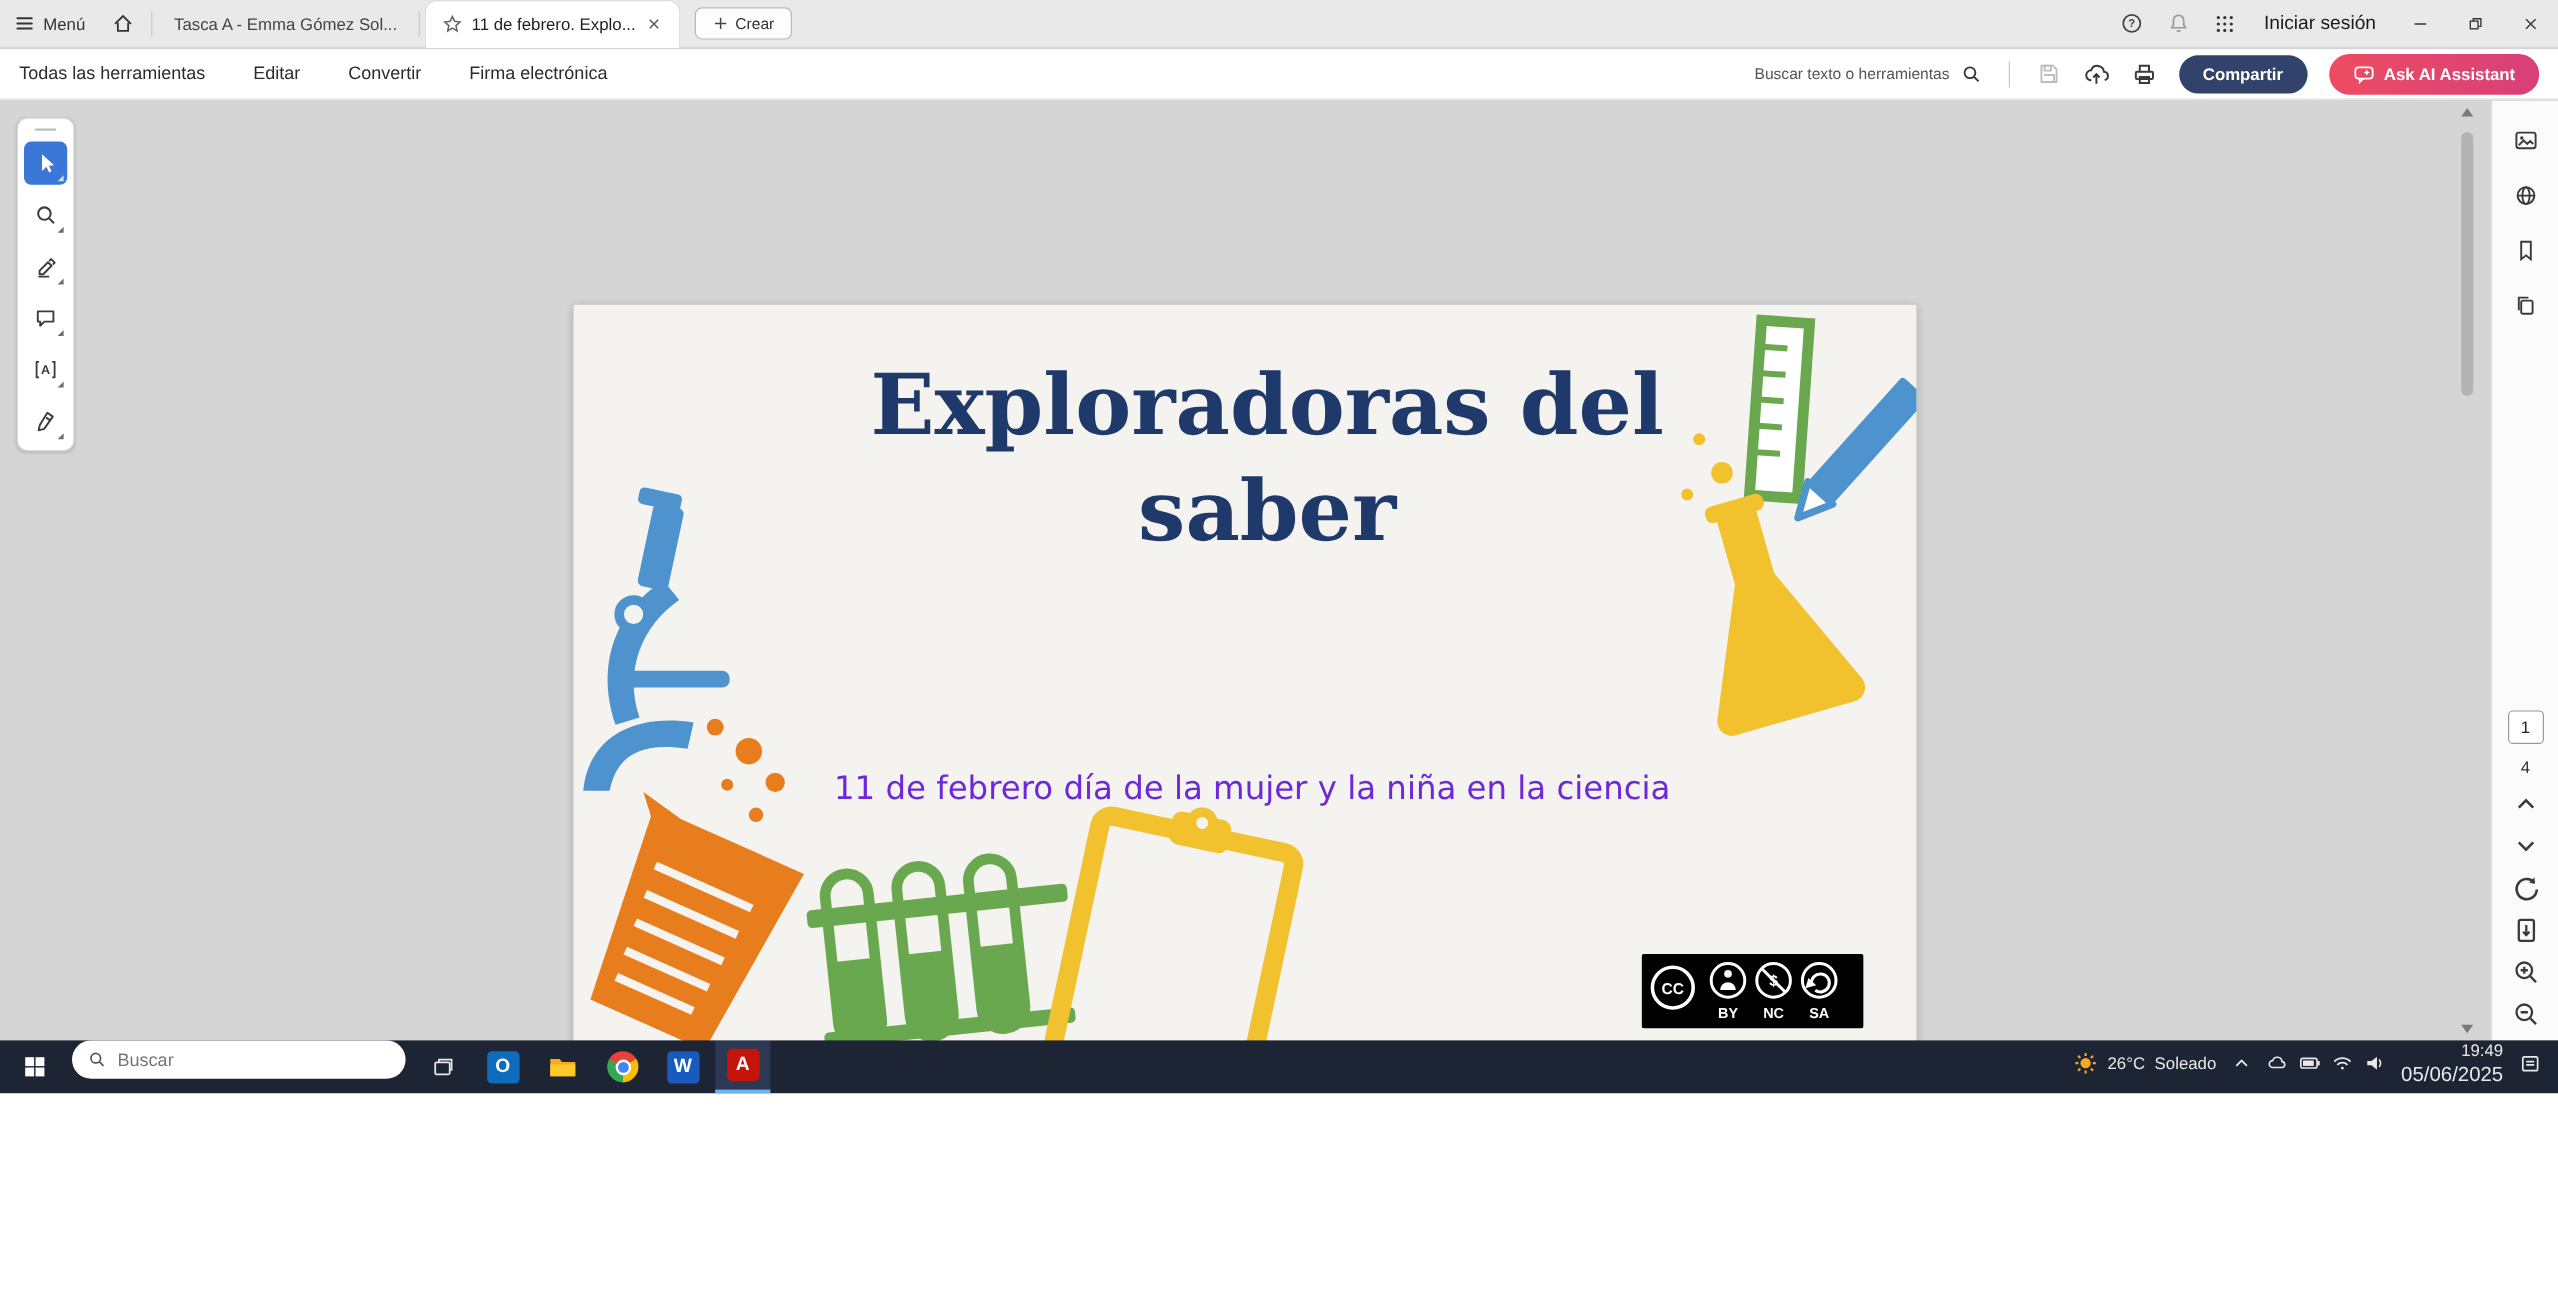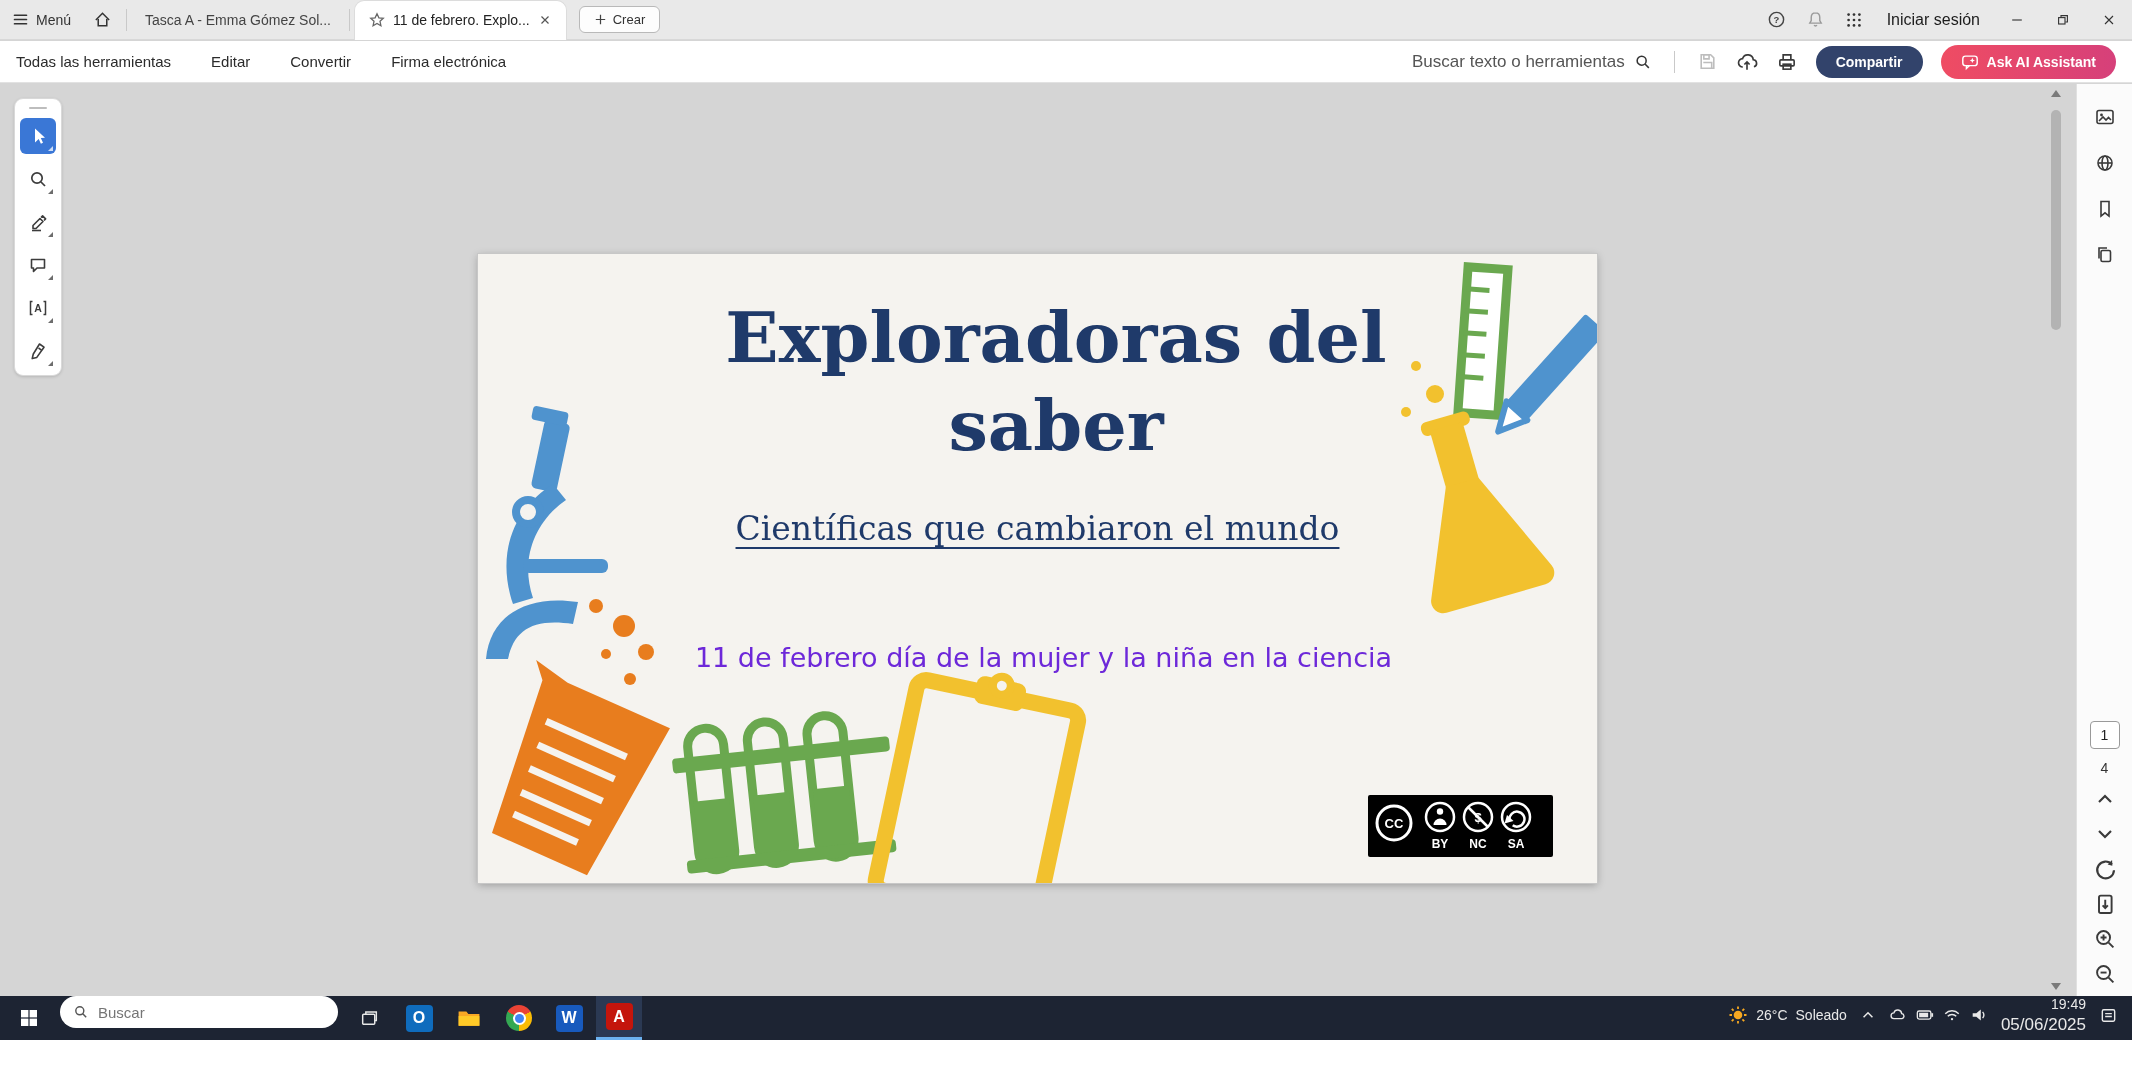--- a/index.html
+++ b/index.html
@@ -1,18 +1,18 @@
 <!DOCTYPE html>
 <html><head>
 <meta charset="utf-8">
 <style>
   * { margin:0; padding:0; box-sizing:border-box; }
   html,body { width:2132px; height:1080px; overflow:hidden; }
   body { font-family:"Liberation Sans", sans-serif; background:#fff; }
-  .screen { position:relative; width:2132px; height:1040px; background:#d5d5d5; }
+  .screen { position:relative; width:2132px; height:911px; background:#d5d5d5; }
 
   
   .titlebar { position:absolute; top:0; left:0; right:0; height:40px; background:#e9e9e9;
               border-bottom:1px solid #d8d8d8; display:flex; align-items:center; }
   .tb-left { display:flex; align-items:center; height:100%; }
   .menu-btn { display:flex; align-items:center; gap:7px; padding:0 12px; height:100%;
               font-size:14px; color:#333; cursor:default; }
   .icon-btn { display:flex; align-items:center; justify-content:center; padding:0 10px; height:100%; }
   .vsep { width:1px; height:22px; background:#c9c9c9; margin:0 4px; }
   .tab { display:flex; align-items:center; gap:8px; height:100%; padding:0 14px;
@@ -25,21 +25,21 @@
   .tb-right { margin-left:auto; display:flex; align-items:center; height:100%; }
   .signin { font-size:16px; color:#1c1c1c; padding:0 14px; }
   .winctl { width:46px; height:100%; display:flex; align-items:center; justify-content:center; color:#333; }
 
   
   .toolbar { position:absolute; top:41px; left:0; right:0; height:42px; background:#fff;
              border-bottom:1px solid #e2e2e2; display:flex; align-items:center; padding:0 16px; }
   .tool-menu { display:flex; align-items:center; gap:40px; font-size:15px; color:#2b2b2b; }
   .tool-menu span { cursor:default; }
   .toolbar-right { margin-left:auto; display:flex; align-items:center; gap:18px; }
-  .search-group { display:flex; align-items:center; gap:9px; font-size:17px; color:#555; }
+  .search-group { display:flex; align-items:center; gap:9px; font-size:13px; color:#555; }
   .pillbtn { border-radius:17px; padding:8px 20px; font-size:14px; font-weight:bold; color:#fff; display:flex; align-items:center; gap:8px; }
   .share-btn { background:#32436b; }
   .ai-btn { background:linear-gradient(90deg,#ef4c63,#d6407a); }
 
   
   .main { position:absolute; top:84px; bottom:44px; left:0; right:0; background:#d5d5d5; }
 
   .tool-rail { position:absolute; left:14px; top:14px; width:48px; background:#fff;
                border:1px solid #d9d9d9; border-radius:9px; padding:8px 5px 6px;
                display:flex; flex-direction:column; align-items:center; gap:7px;
@@ -358,21 +358,20 @@
           </g>
           <g transform="rotate(-16 1000 280)" fill="#f2c12e">
             <rect x="974" y="158" width="50" height="14" rx="6"></rect>
             <rect x="982" y="168" width="34" height="62"></rect>
             <path d="M982 226 h34 l46 104 a12 12 0 0 1-11 17 H948 a12 12 0 0 1-11-17 Z"></path>
           </g>
         </g>
       </svg>
 
       <div class="slide-title">Exploradoras del saber</div>
-      <div class="slide-subtitle">Científicas que cambiaron el mundo</div>
       <div class="slide-caption">11 de febrero día de la mujer y la niña en la ciencia</div>
 
       <svg class="cc-badge" viewBox="0 0 185 62">
         <rect x="0" y="0" width="185" height="62" fill="#000" rx="2"></rect>
         <circle cx="26" cy="28" r="17" fill="none" stroke="#fff" stroke-width="3"></circle>
         <text x="26" y="33" font-size="13" font-weight="bold" fill="#fff" text-anchor="middle">CC</text>
         <circle cx="72" cy="22" r="14" fill="none" stroke="#fff" stroke-width="2.5"></circle>
         <circle cx="72" cy="16.5" r="3.2" fill="#fff"></circle>
         <path d="M65.5 30 a6.5 6.5 0 0 1 13 0 Z" fill="#fff"></path>
         <text x="72" y="53" font-size="12" font-weight="bold" fill="#fff" text-anchor="middle">BY</text>

